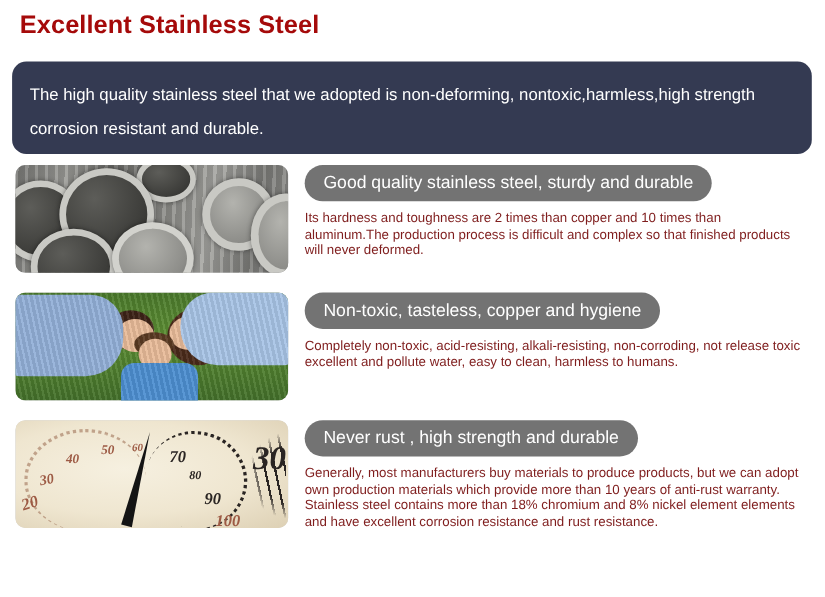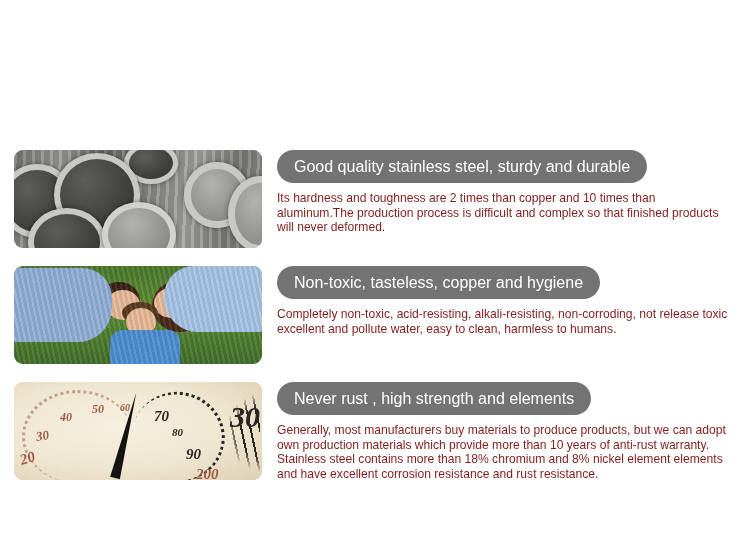--- a/index.html
+++ b/index.html
@@ -236,21 +236,25 @@
     border-left: 3px dotted #b08b72;
     border-top: 3px dotted #b08b72;
     opacity: 0.75;
   }
 </style>
 </head>
 <body>
 
 <div class="page">
 
-
+  <div class="page-title">Excellent Stainless Steel</div>
+
+  <div class="intro-banner">
+    <div class="intro-text">The high quality stainless steel that we adopted is non-deforming, nontoxic,harmless,high strength corrosion resistant and durable.</div>
+  </div>
 
   <div class="feature-row row-1">
     <div class="thumb">
       <div class="thumb-inner pipes">
         <span class="pipe p7"></span>
         <span class="pipe light p5"></span>
         <span class="pipe light p6"></span>
         <span class="pipe p1"></span>
         <span class="pipe p2"></span>
         <span class="pipe p3"></span>
@@ -287,21 +291,21 @@
         <span class="ticks"></span>
         <span class="needle"></span>
         <span class="num red" style="left:6px;  top:68px; font-size:15px; transform:rotate(-18deg);">20</span>
         <span class="num red" style="left:22px; top:46px; font-size:13px; transform:rotate(-10deg);">30</span>
         <span class="num red" style="left:46px; top:28px; font-size:12px;">40</span>
         <span class="num red" style="left:78px; top:20px; font-size:12px;">50</span>
         <span class="num red" style="left:106px;top:20px; font-size:10px;">60</span>
         <span class="num" style="left:140px;top:26px; font-size:15px;">70</span>
         <span class="num" style="left:158px;top:44px; font-size:11px;">80</span>
         <span class="num" style="left:172px;top:64px; font-size:15px;">90</span>
-        <span class="num red" style="left:182px;top:84px; font-size:15px;">200</span>
+        <span class="num red" style="left:182px;top:84px; font-size:15px;">100</span>
         <span class="num" style="right:2px; top:18px; font-size:30px;">30</span>
       </div>
     </div>
-    <div class="pill">Never rust , high strength and elements</div>
+    <div class="pill">Never rust , high strength and durable</div>
     <div class="body-text">Generally, most manufacturers buy materials to produce products, but we can adopt own production materials which provide more than 10 years of anti-rust warranty. Stainless steel contains more than 18% chromium and 8% nickel element elements and have excellent corrosion resistance and rust resistance.</div>
   </div>
 
 </div>
 
 </body></html>

